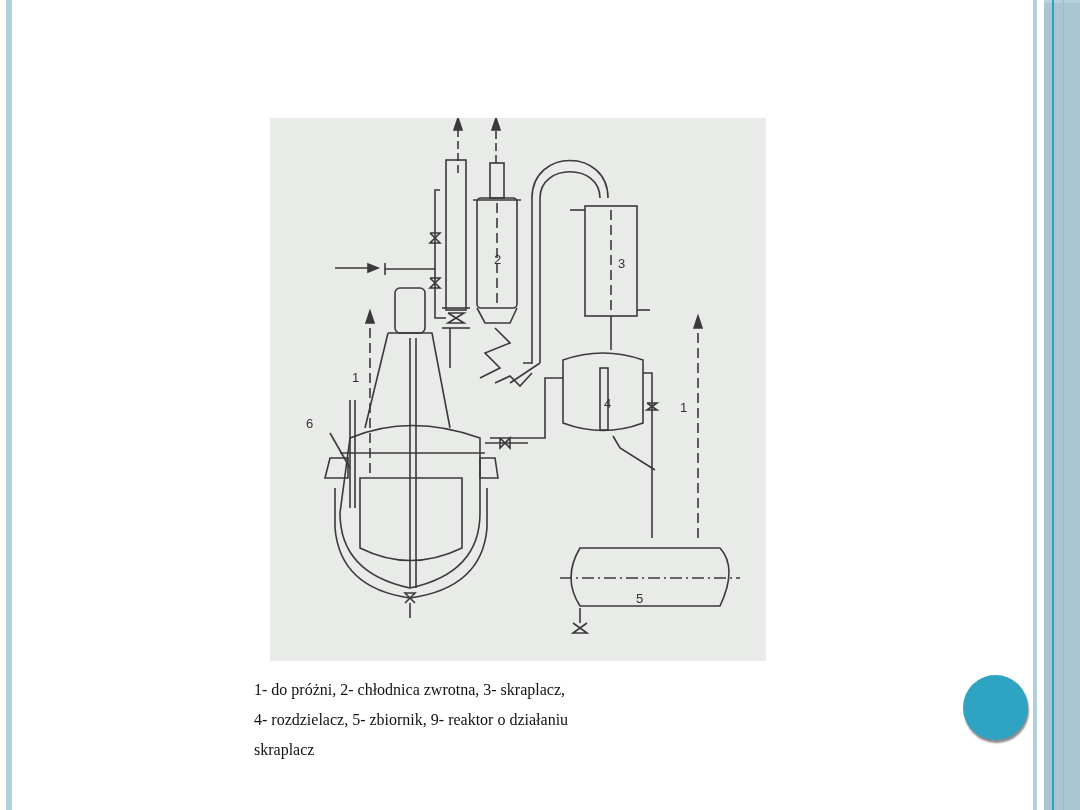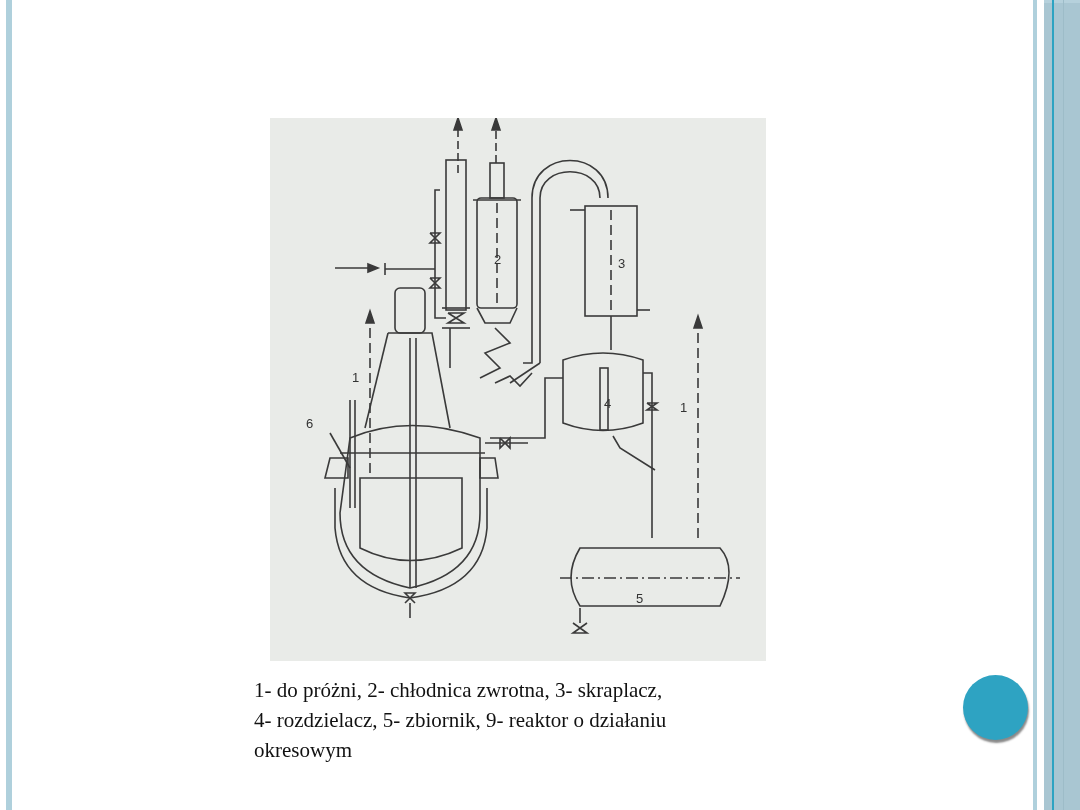--- a/index.html
+++ b/index.html
@@ -6,21 +6,21 @@
   body { width: 1080px; height: 810px; background: #ffffff; position: relative; overflow: hidden; font-family: "DejaVu Serif", serif; }
   .left-bar { position: absolute; left: 6px; top: 0; width: 6px; height: 810px; background: #afd0dc; }
   .right-thin { position: absolute; left: 1033px; top: 0; width: 4px; height: 810px; background: #afd0dc; }
   .right-block { position: absolute; left: 1044px; top: 0; width: 36px; height: 810px; background: #a9c6d2; }
   .right-block .top-strip { position: absolute; left: 0; top: 0; width: 36px; height: 3px; background: #b6d1dc; }
   .right-block .teal-line { position: absolute; left: 8px; top: 0; width: 2px; height: 810px; background: #2da3c2; }
   .right-block .soft-line { position: absolute; left: 19px; top: 0; width: 1px; height: 810px; background: #9dbcc8; }
   .circle { position: absolute; left: 963px; top: 675px; width: 65px; height: 65px; border-radius: 50%; background: #2ea3c2; box-shadow: 1px 3px 2px #8a8a8a; }
   .figure { position: absolute; left: 270px; top: 118px; width: 496px; height: 543px; background: #e9ebe8; overflow: hidden; }
   .figure svg { position: absolute; left: 0; top: 0; }
-  .caption { position: absolute; left: 254px; top: 675px; width: 560px; font-family: "Liberation Serif", serif; font-size: 21px; line-height: 30px; color: #111; }
+  .caption { position: absolute; left: 254px; top: 675px; width: 560px; font-family: "Liberation Serif", serif; font-size: 16px; line-height: 30px; color: #111; }
   .caption div { white-space: nowrap; }
   .lbl { font-family: "Liberation Sans", sans-serif; font-size: 13px; fill: #333; }
 </style>
 </head>
 <body>
 
 <div class="left-bar"></div>
 <div class="right-thin"></div>
 <div class="right-block">
   <div class="top-strip"></div>
@@ -114,16 +114,16 @@
     <text class="lbl" x="366" y="485">5</text>
     <text class="lbl" x="36" y="310">6</text>
     <text class="lbl" x="82" y="264">1</text>
     <text class="lbl" x="410" y="294">1</text>
   </svg>
 </div>
 
 <div class="caption">
   <div>1- do próżni, 2- chłodnica zwrotna, 3- skraplacz,</div>
   <div>4- rozdzielacz, 5- zbiornik, 9- reaktor o działaniu</div>
-  <div>okresowym</div>
+  <div>skraplacz</div>
 </div>
 
 <div class="circle"></div>
 
 </body></html>

